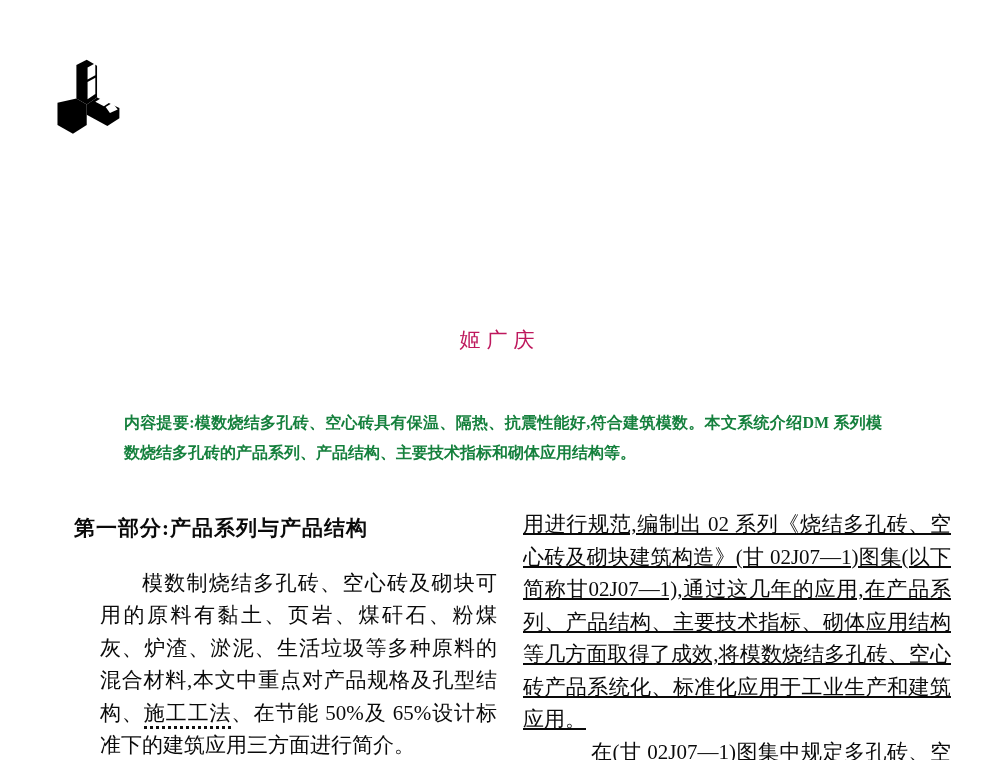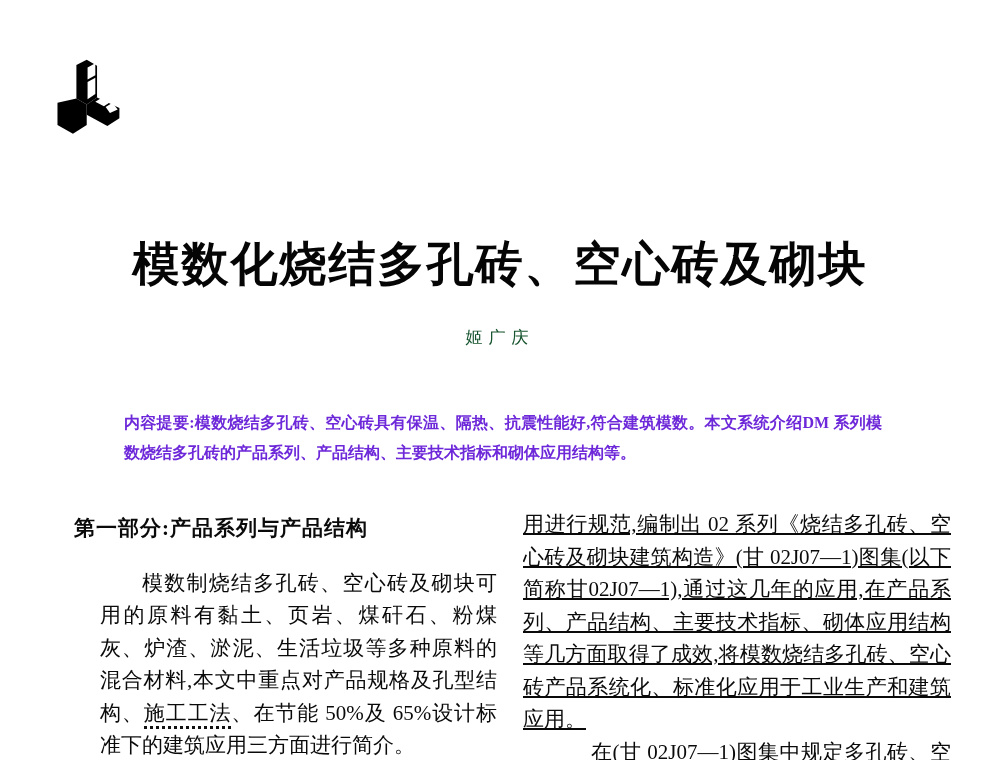--- a/index.html
+++ b/index.html
@@ -42,34 +42,34 @@
     font-weight: bold;
     letter-spacing: 2px;
     color: #050505;
   }
   .author {
     position: absolute;
     top: 326px;
     left: 0;
     width: 100%;
     text-align: center;
-    font-size: 17px;
+    font-size: 21px;
     letter-spacing: 6px;
-    color: #14532d;
+    color: #be185d;
   }
   .abstract {
     position: absolute;
     top: 408px;
     left: 124px;
     width: 758px;
     font-size: 16px;
     font-weight: bold;
     line-height: 30px;
     text-align: justify;
-    color: #6d28d9;
+    color: #15803d;
   }
   .abstract .abstract-label {
     font-weight: bold;
   }
   .column {
     position: absolute;
     font-size: 21px;
     line-height: 32.5px;
     text-align: justify;
     color: #0a0a0a;
@@ -120,21 +120,20 @@
     <polygon points="53,28 62,23 62,42 53,48" fill="#fff"></polygon>
 
     <polygon points="52,54 64,46 90,58 90,70 76,79 52,66" fill="#000"></polygon>
     <polygon points="62,51 70,46 80,51 72,56" fill="#fff"></polygon>
     <polygon points="74,57 82,52 88,60 79,64" fill="#fff"></polygon>
 
     <polygon points="18,52 40,47 52,54 52,78 36,88 18,78" fill="#000"></polygon>
   </svg>
 
 
-  <h1 class="paper-title">模数化烧结多孔砖、空心砖及砌块</h1>
 
   <div class="author">姬广庆</div>
 
   <div class="abstract">
     <span class="abstract-label">内容提要:</span><span>模数烧结多孔砖、空心砖具有保温、隔热、抗震性能好,符合建筑模数。本文系统介绍DM 系列模数烧结多孔砖的产品系列、产品结构、主要技术指标和砌体应用结构等。</span>
   </div>
 
   <div class="column col-left">
     <h2 class="section-heading">第一部分:产品系列与产品结构</h2>
     <p class="para indent"><span>模数制烧结多孔砖、空心砖及砌块可用的原料有黏土、页岩、煤矸石、粉煤灰、炉渣、淤泥、生活垃圾等多种原料的混合材料,本文中重点对产品规格及孔型结构、</span><span class="emph">施工工法</span><span>、在节能 50%及 65%设计标准下的建筑应用三方面进行简介。</span></p>

